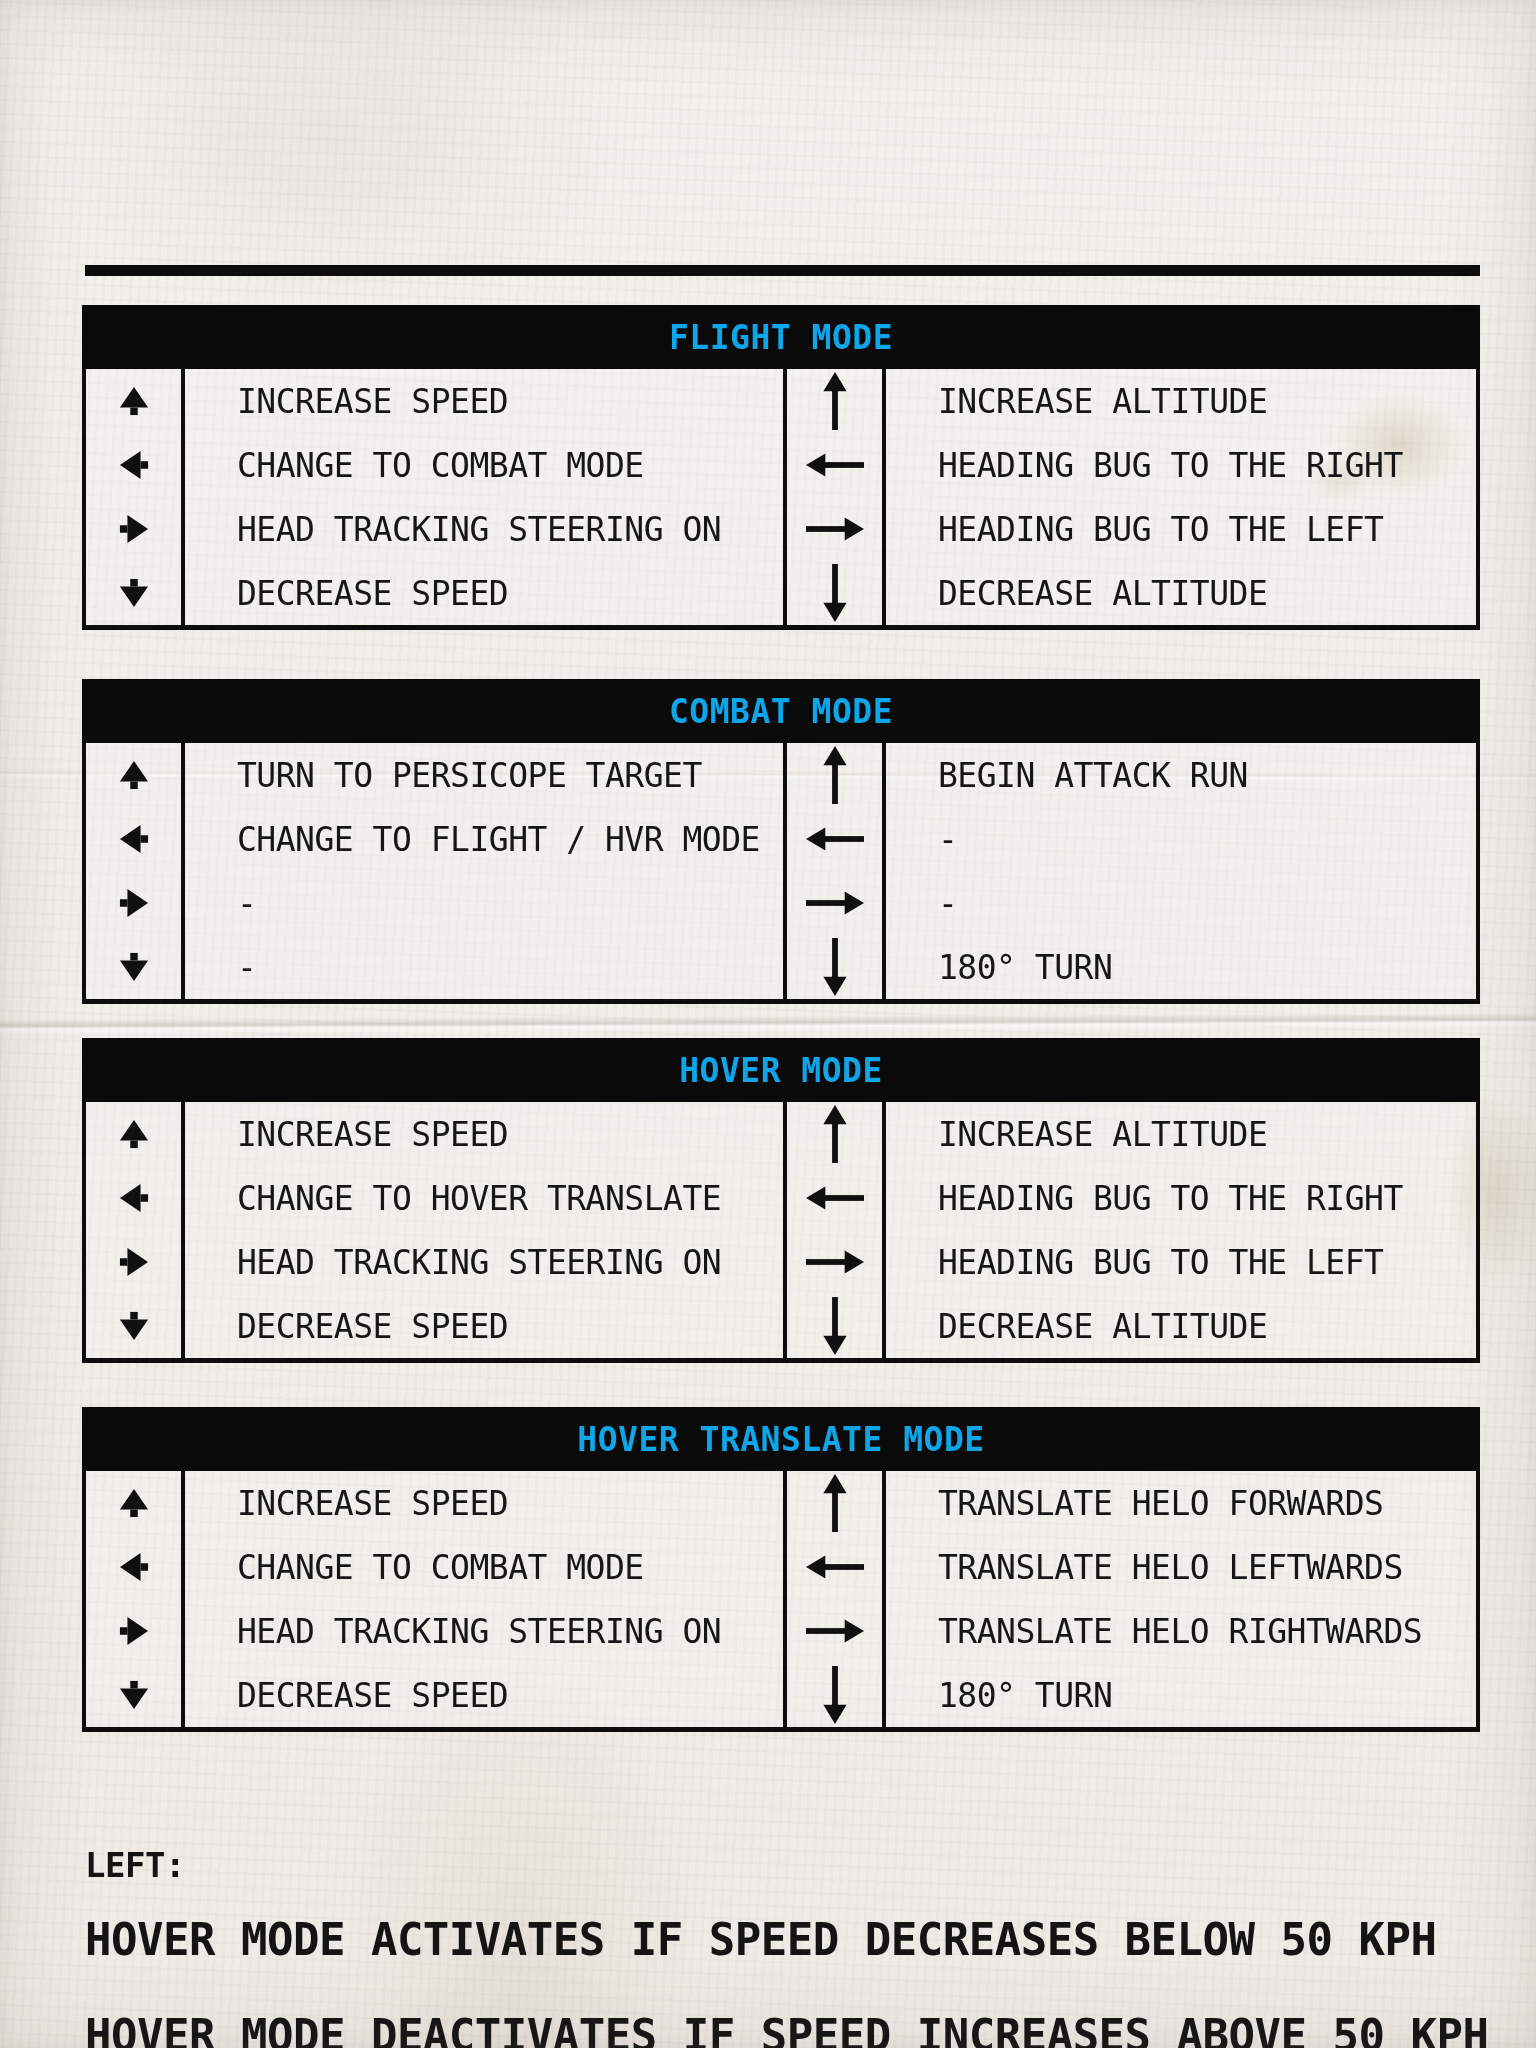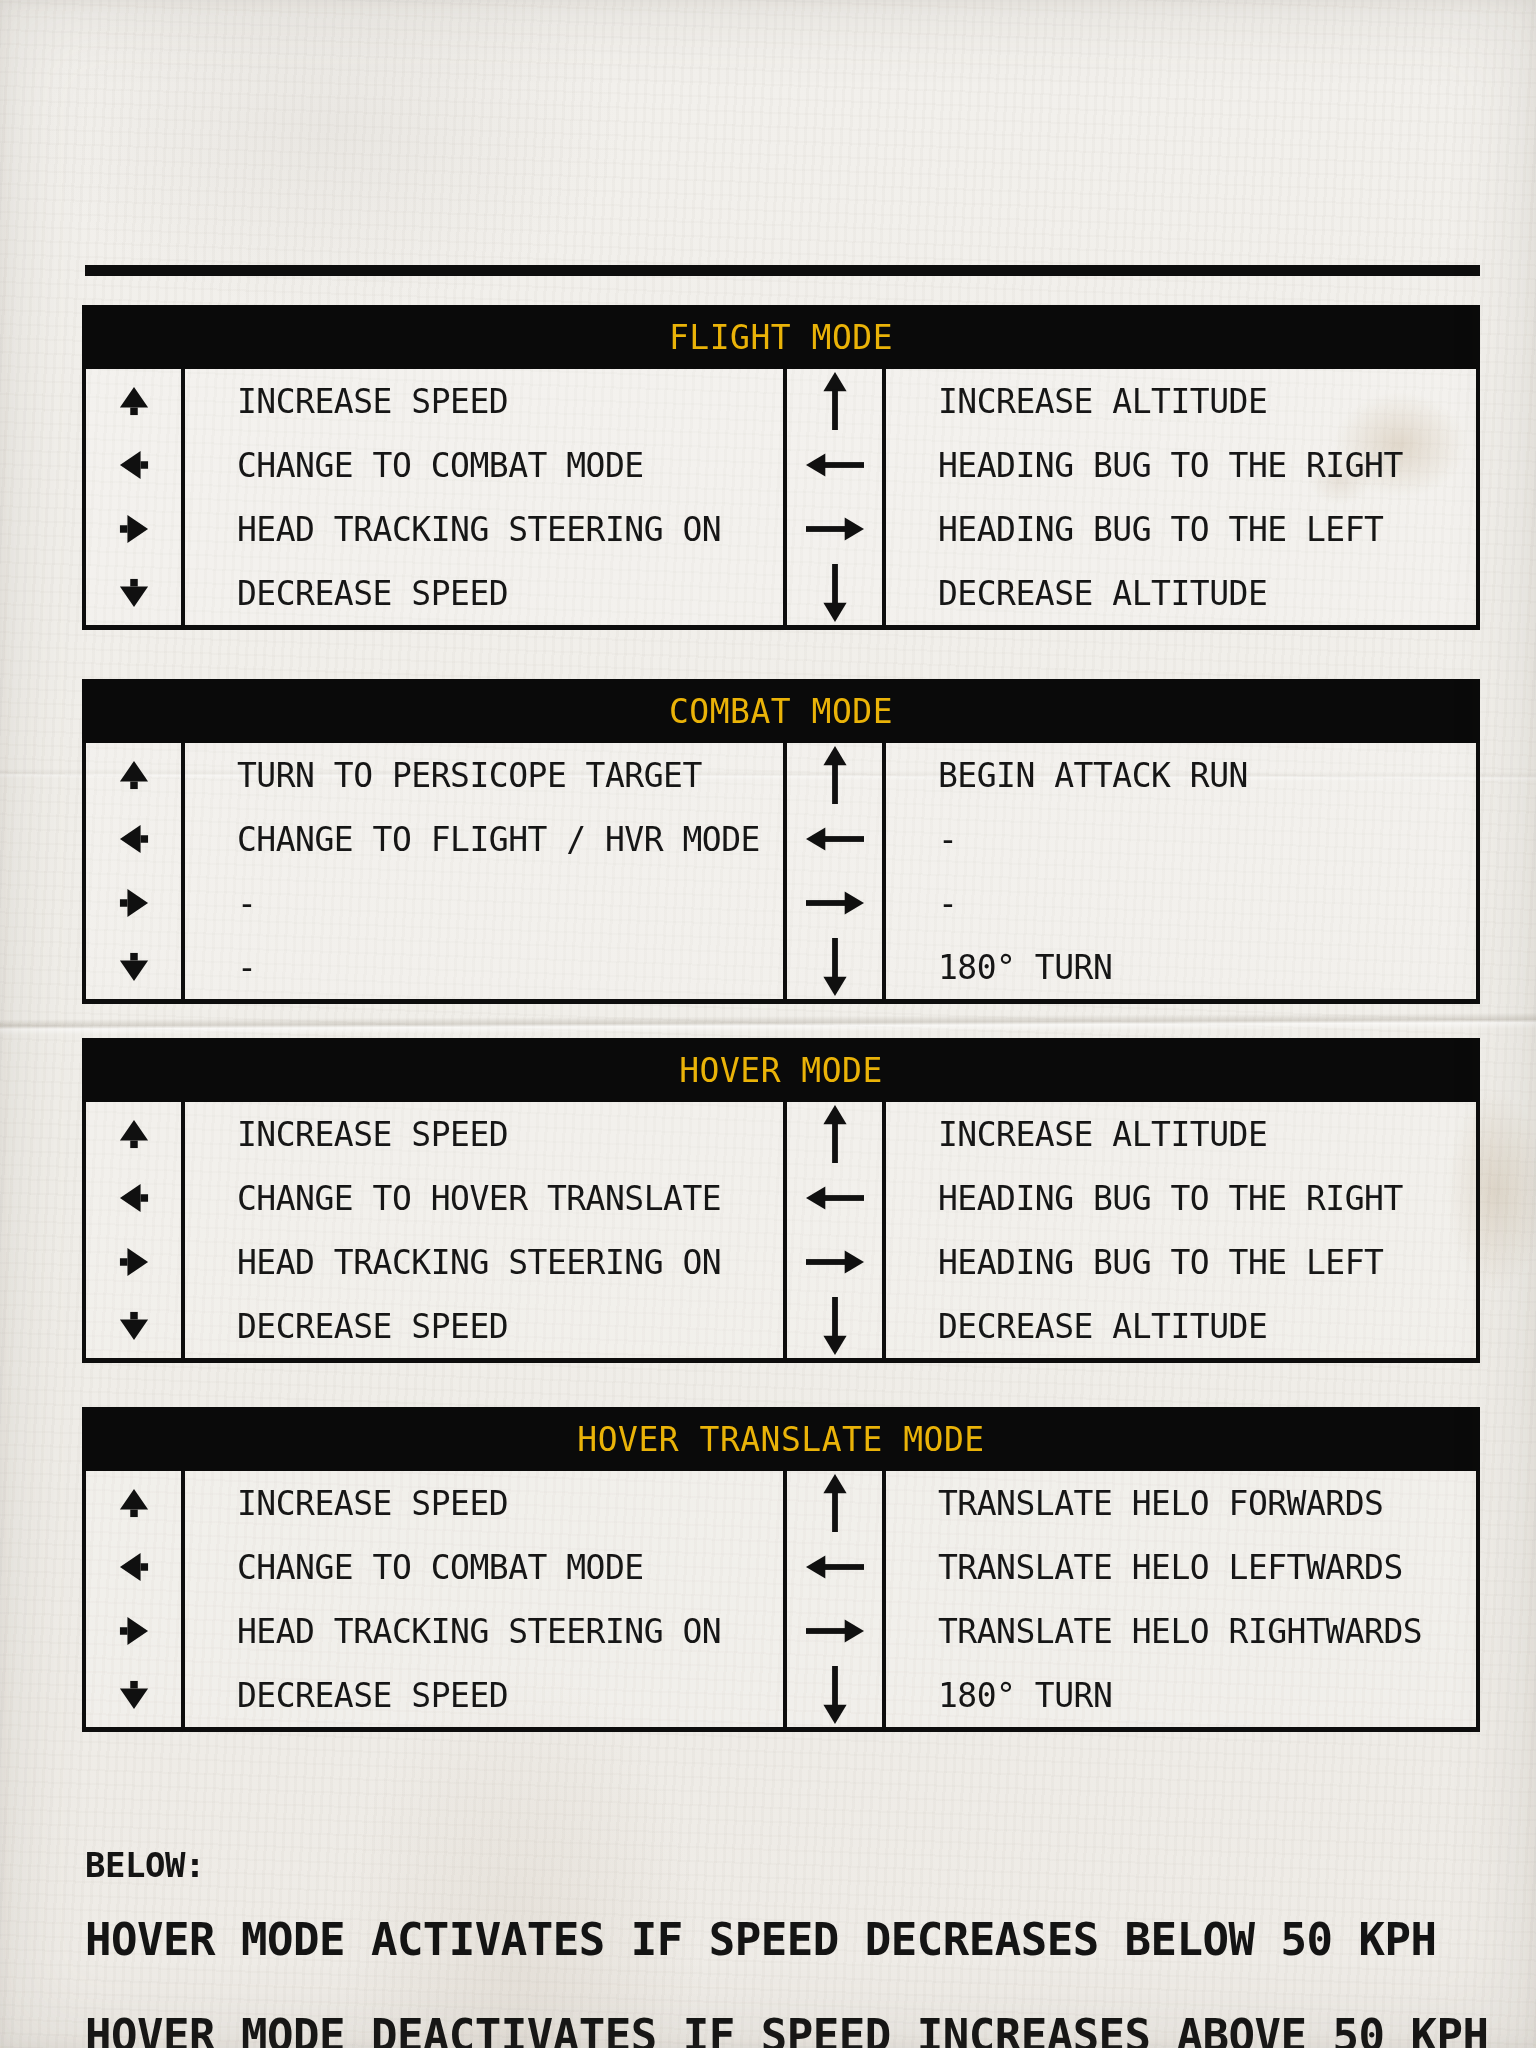--- a/index.html
+++ b/index.html
@@ -26,23 +26,23 @@
     background:linear-gradient(180deg, rgba(0,0,0,0) 0%, rgba(108,98,82,0.20) 42%, rgba(255,255,255,0.55) 62%, rgba(0,0,0,0) 100%);}
   .crease2{position:absolute;left:0;top:770px;width:1536px;height:10px;
     transform:rotate(0.12deg);
     background:linear-gradient(180deg, rgba(0,0,0,0) 0%, rgba(108,98,82,0.07) 45%, rgba(255,255,255,0.35) 65%, rgba(0,0,0,0) 100%);}
 
   .title{position:absolute;left:85px;top:52px;color:#141414;
     font-size:67px;font-weight:bold;line-height:76px;letter-spacing:-1px;white-space:nowrap;}
   .rule{position:absolute;left:85px;top:265px;width:1395px;height:11px;background:#0d0d0d;}
 
   .mode-table{position:absolute;left:82px;width:1398px;}
-  .mode-header{height:64px;background:#0a0a0a;color:#eab308;
+  .mode-header{height:64px;background:#0a0a0a;color:#0ea5e9;
     display:flex;align-items:center;justify-content:center;
-    font-size:33px;font-weight:normal;letter-spacing:0.5px;}
+    font-size:33px;font-weight:bold;letter-spacing:0.5px;}
   .mode-body{
     display:grid;
     grid-template-columns:99px 602px 99px auto;
     grid-auto-rows:64px;
     border-left:4px solid #0d0d0d;
     border-right:4px solid #0d0d0d;
     border-bottom:5px solid #0d0d0d;
     background:rgba(255,255,255,0.16);
   }
   .cell{display:flex;align-items:center;color:#161616;}
@@ -394,19 +394,19 @@
             <polygon class="ink" points="1,40 25,40 13,60"></polygon>
           </svg>
         </div>
       <div class="cell text-cell">
           <span>180° TURN</span>
         </div>
     </div>
   </section>
 
   <div class="note">
-    <div class="note-label">BELOW:</div>
+    <div class="note-label">LEFT:</div>
     <div class="note-line l1">HOVER MODE ACTIVATES IF SPEED DECREASES BELOW 50 KPH</div>
     <div class="note-line l2">HOVER MODE DEACTIVATES IF SPEED INCREASES ABOVE 50 KPH</div>
   </div>
 
   <div class="vignette"></div>
 </div>
 
 </body></html>

